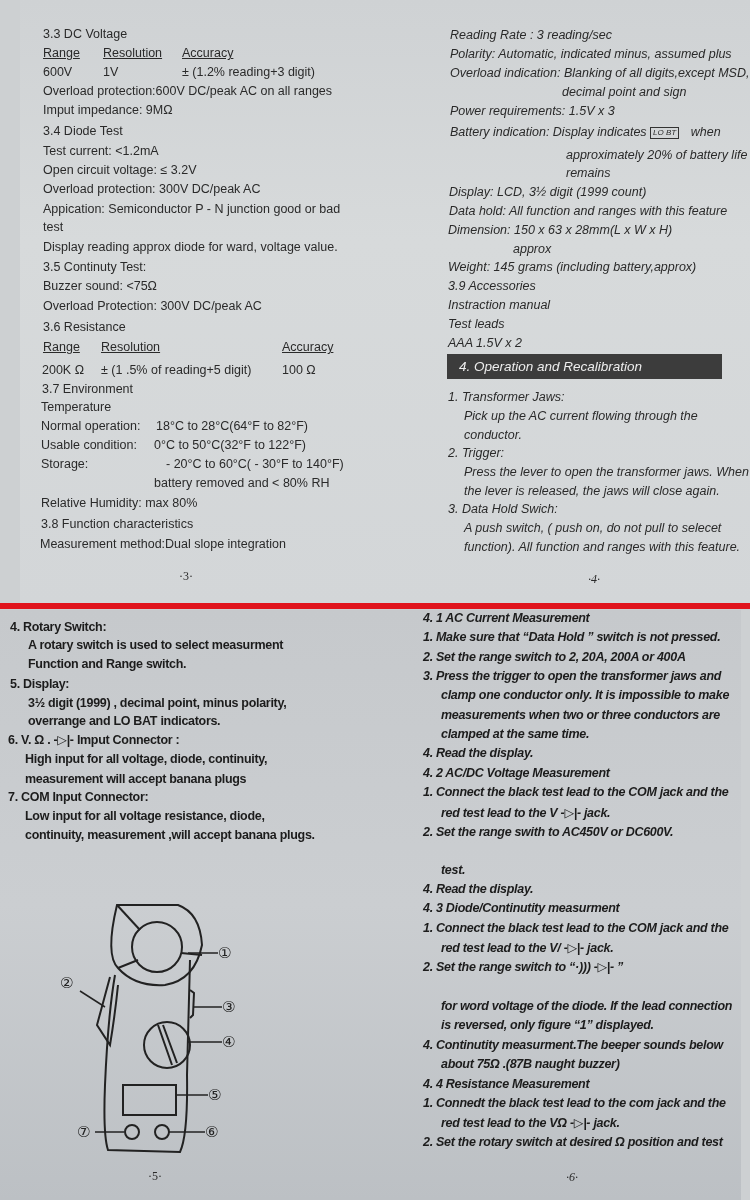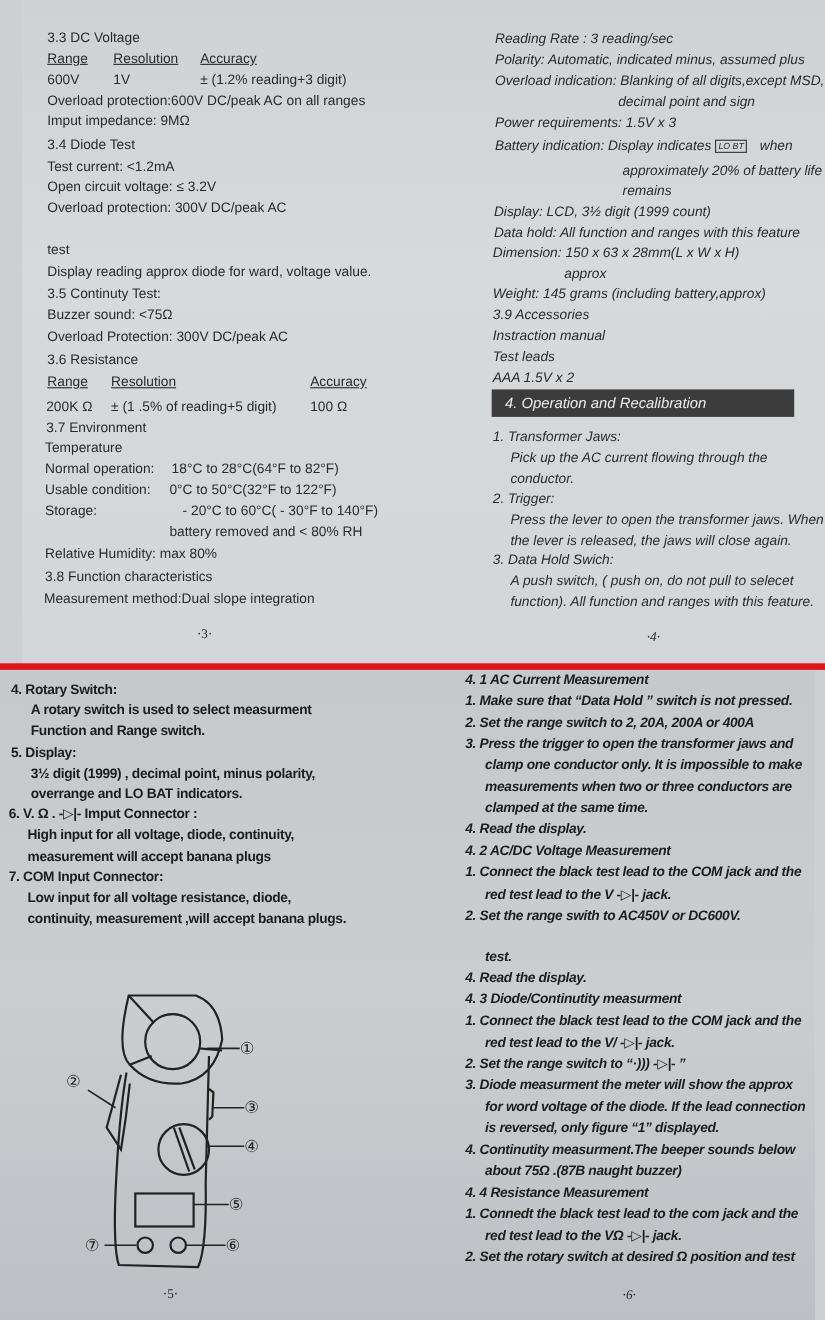--- a/index.html
+++ b/index.html
@@ -46,20 +46,21 @@
   <div class="line u" style="left:162px;top:46px;width:120px">Accuracy</div>
   <div class="line" style="left:23px;top:65px">600V</div>
   <div class="line" style="left:83px;top:65px">1V</div>
   <div class="line" style="left:162px;top:65px">± (1.2% reading+3 digit)</div>
   <div class="line" style="left:23px;top:84px">Overload protection:600V DC/peak AC on all ranges</div>
   <div class="line" style="left:23px;top:103px">Imput impedance: 9MΩ</div>
   <div class="line" style="left:23px;top:124px">3.4   Diode Test</div>
   <div class="line" style="left:23px;top:144px">Test current: &lt;1.2mA</div>
   <div class="line" style="left:23px;top:163px">Open circuit voltage: ≤ 3.2V</div>
   <div class="line" style="left:23px;top:182px">Overload protection: 300V DC/peak AC</div>
+  <div class="line" style="left:23px;top:202px">Appication: Semiconductor P - N junction good or bad</div>
   <div class="line" style="left:23px;top:220px">test</div>
   <div class="line" style="left:23px;top:240px">Display reading approx diode for ward, voltage value.</div>
   <div class="line" style="left:23px;top:260px">3.5   Continuty Test:</div>
   <div class="line" style="left:23px;top:279px">Buzzer sound: &lt;75Ω</div>
   <div class="line" style="left:23px;top:299px">Overload Protection: 300V DC/peak AC</div>
   <div class="line" style="left:23px;top:320px">3.6   Resistance</div>
   <div class="line u" style="left:23px;top:340px">Range</div>
   <div class="line u" style="left:81px;top:340px;width:153px">Resolution</div>
   <div class="line u" style="left:262px;top:340px">Accuracy</div>
   <div class="line" style="left:22px;top:363px">200K Ω</div>
@@ -181,21 +182,20 @@
   <div class="line bold" style="left:57px;top:156px">4. 2    AC/DC Voltage Measurement</div>
   <div class="line bold" style="left:57px;top:175px">1.   Connect the black test lead to the COM jack and the</div>
   <div class="line bold" style="left:75px;top:196px">red test lead to the  V -▷|- jack.</div>
   <div class="line bold" style="left:57px;top:215px">2.  Set the range swith to AC450V or DC600V.</div>
   <div class="line bold" style="left:75px;top:253px">test.</div>
   <div class="line bold" style="left:57px;top:272px">4.  Read the display.</div>
   <div class="line bold" style="left:57px;top:291px">4. 3    Diode/Continutity measurment</div>
   <div class="line bold" style="left:57px;top:311px">1.   Connect the black test lead to the COM jack and the</div>
   <div class="line bold" style="left:75px;top:331px">red test lead to the V/ -▷|- jack.</div>
   <div class="line bold" style="left:57px;top:350px">2.  Set the range switch to  “·))) -▷|- ”</div>
-  <div class="line bold" style="left:57px;top:369px">3.  Diode measurment the meter will show the approx</div>
   <div class="line bold" style="left:75px;top:389px">for word voltage of the diode.  If the lead connection</div>
   <div class="line bold" style="left:75px;top:408px">is reversed, only figure  “1”  displayed.</div>
   <div class="line bold" style="left:57px;top:428px">4.  Continutity measurment.The beeper sounds below</div>
   <div class="line bold" style="left:75px;top:447px">about 75Ω .(87B naught buzzer)</div>
   <div class="line bold" style="left:57px;top:467px">4. 4    Resistance Measurement</div>
   <div class="line bold" style="left:57px;top:486px">1.   Connedt the black test lead to the com jack and the</div>
   <div class="line bold" style="left:75px;top:506px">red test lead to the VΩ -▷|-  jack.</div>
   <div class="line bold" style="left:57px;top:525px">2.  Set the rotary switch at desired Ω  position and test</div>
   <div class="pnum" style="left:200px;top:560px">·6·</div>
 </div>

